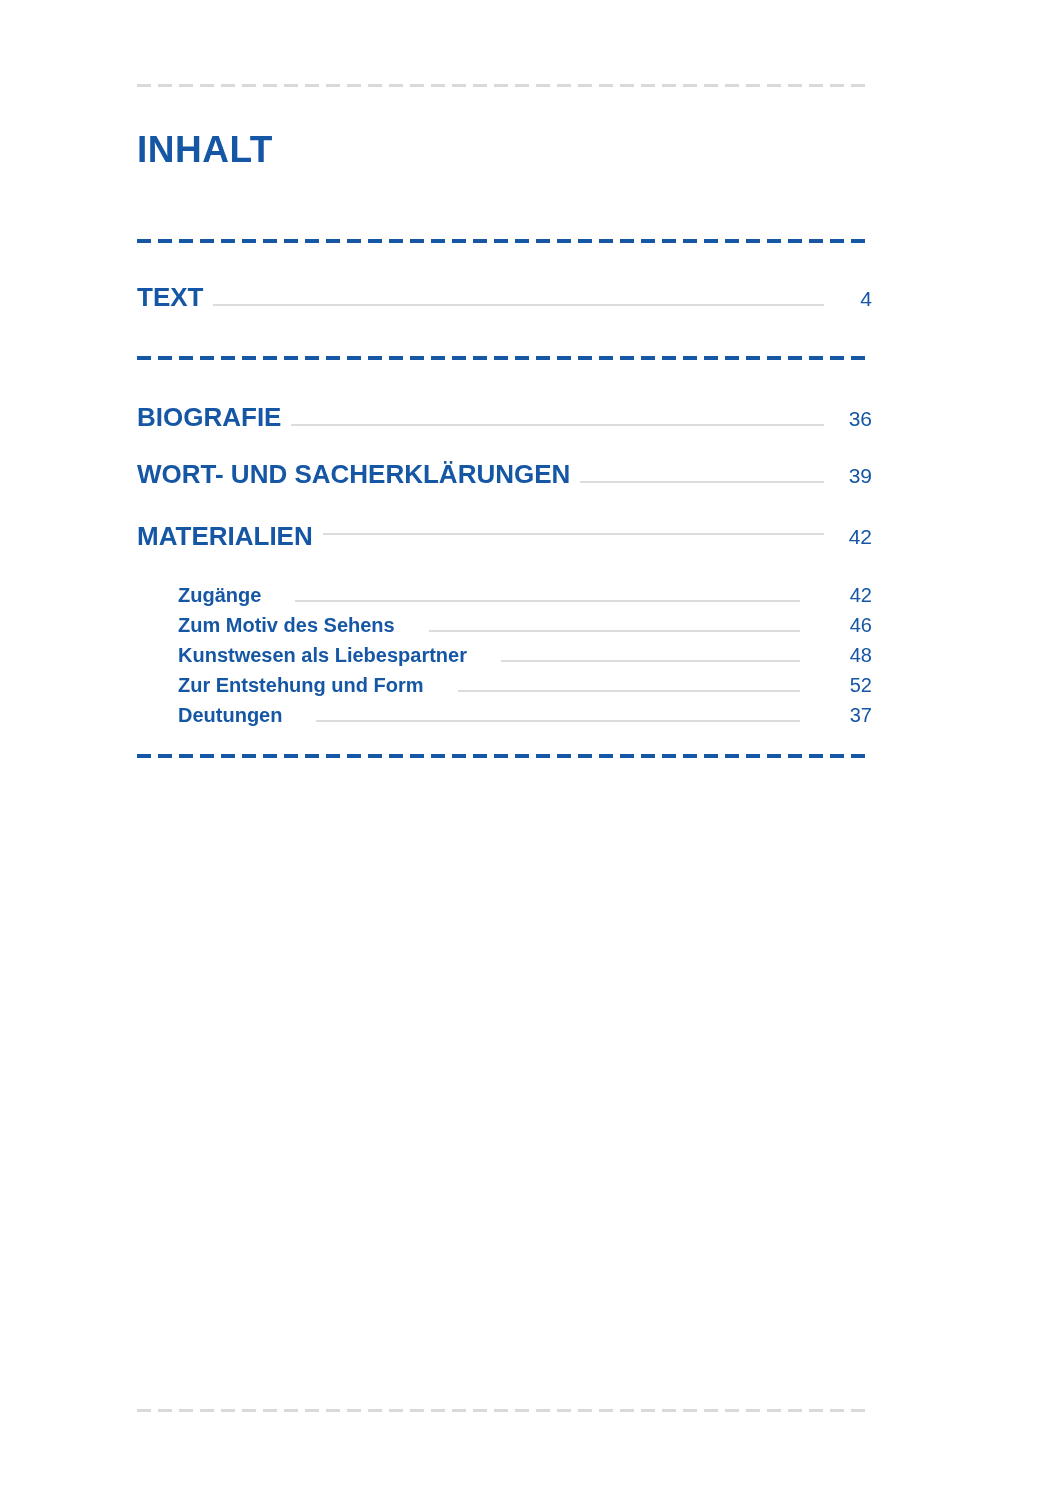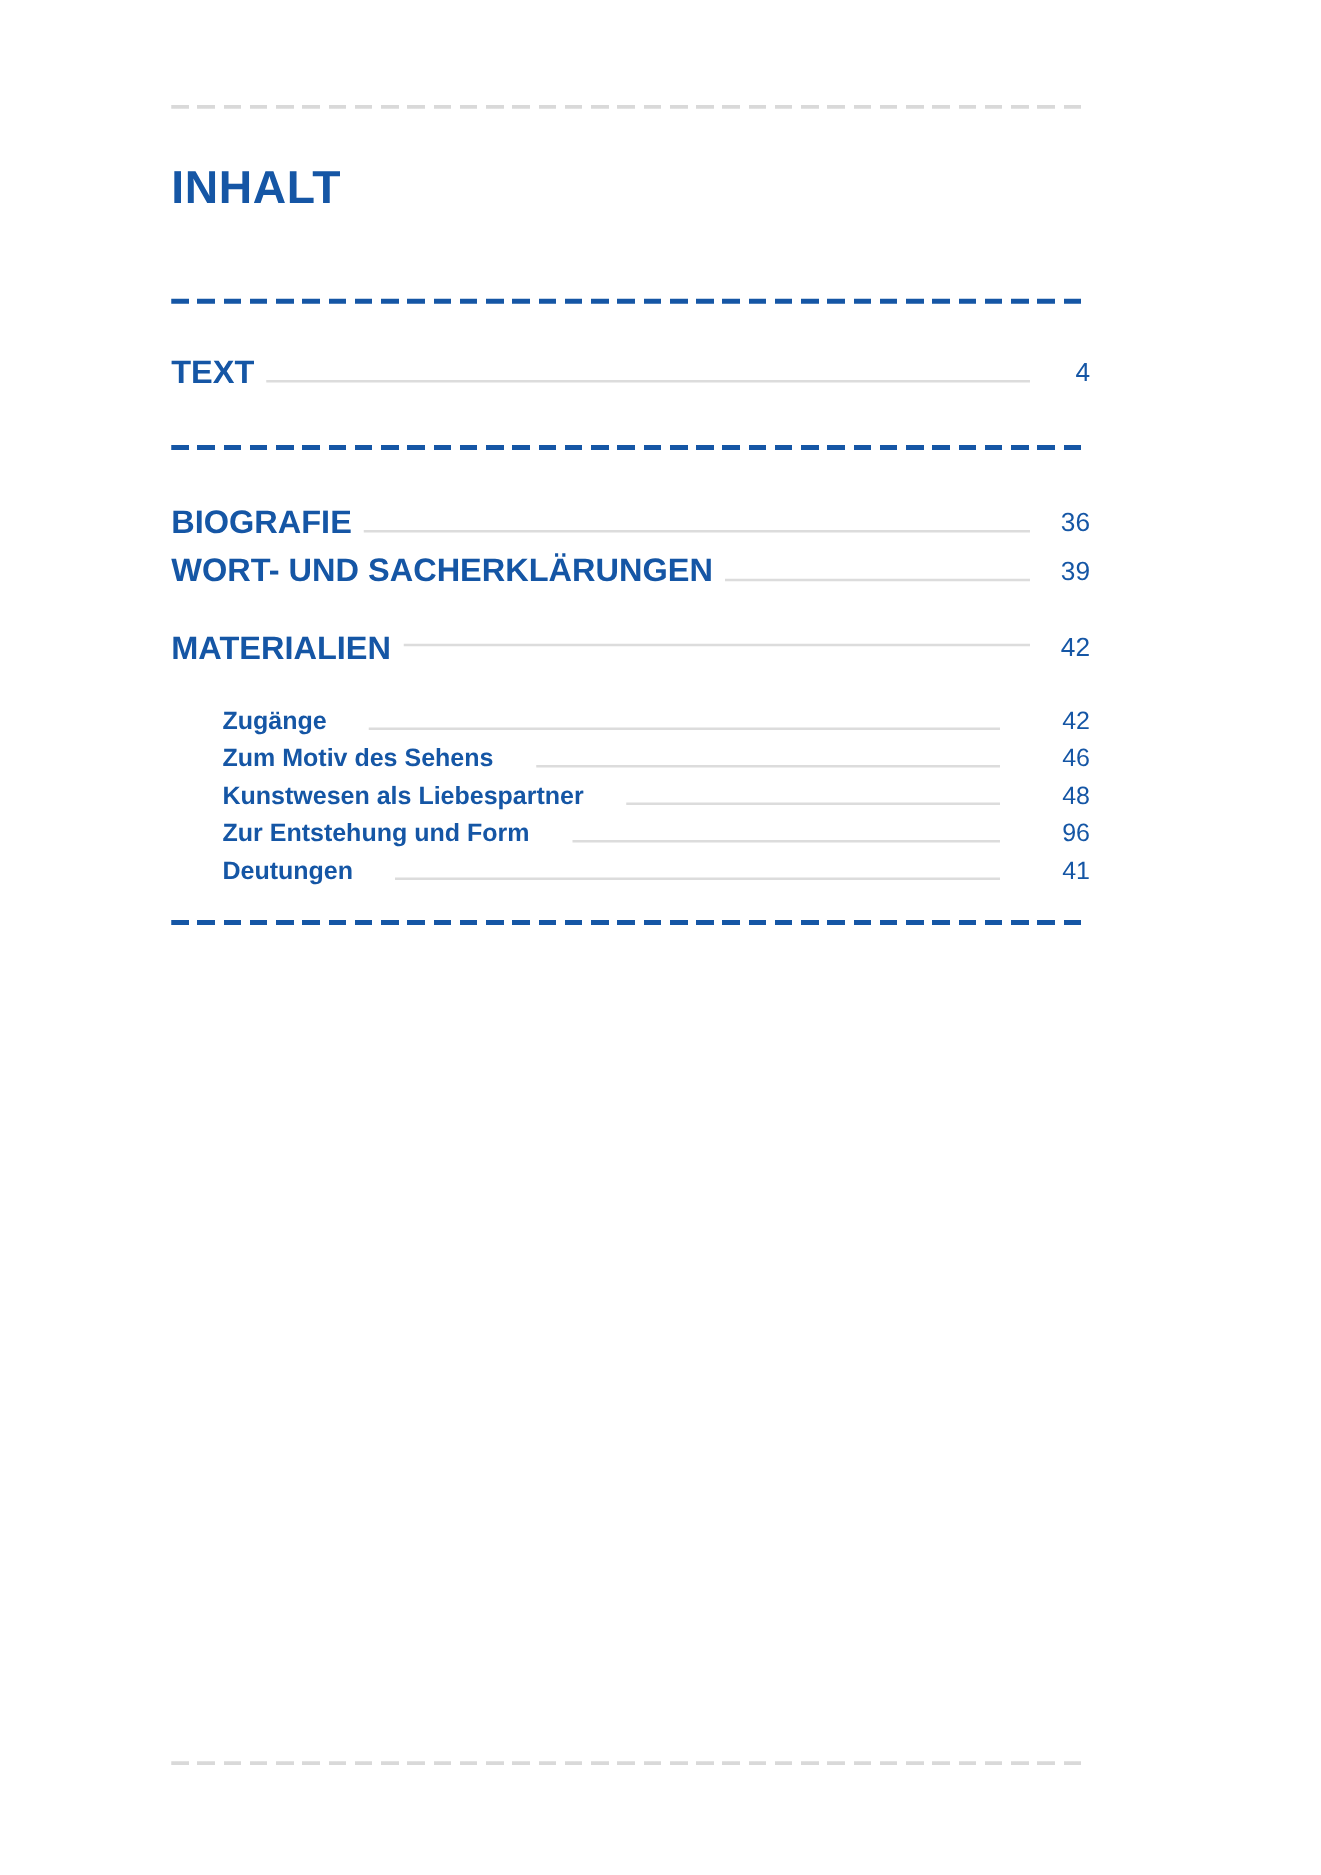--- a/index.html
+++ b/index.html
@@ -80,21 +80,21 @@
     line-height: 26px;
   }
   .row-main .leader { margin-bottom: 4px; }
   .row-main .pagenum {
     font-size: 21px;
     line-height: 23px;
   }
 
   .row-text { margin-top: 41px; justify-content: center; }
   .row-biografie { margin-top: 44px; }
-  .row-wort { margin-top: 13px; }
+  .row-wort { margin-top: 31px; }
   .row-materialien { margin-top: 36px; align-items: center; }
 
   .sub-list {
     margin-top: 36px;
     padding-left: 41px;
   }
   .row-sub {
     margin-bottom: 10px;
     gap: 24px;
   }
@@ -157,26 +157,26 @@
       <span class="pagenum">46</span>
     </div>
     <div class="row row-sub">
       <span class="label">Kunstwesen als Liebespartner</span>
       <span class="leader"></span>
       <span class="pagenum">48</span>
     </div>
     <div class="row row-sub">
       <span class="label">Zur Entstehung und Form</span>
       <span class="leader"></span>
-      <span class="pagenum">96</span>
+      <span class="pagenum">52</span>
     </div>
     <div class="row row-sub">
       <span class="label">Deutungen</span>
       <span class="leader"></span>
-      <span class="pagenum">41</span>
+      <span class="pagenum">37</span>
     </div>
   </div>
 
   <div class="dash-blue rule-3"></div>
 
   <div class="dash-gray dash-bottom"></div>
 
 </div>
 
 </body></html>

